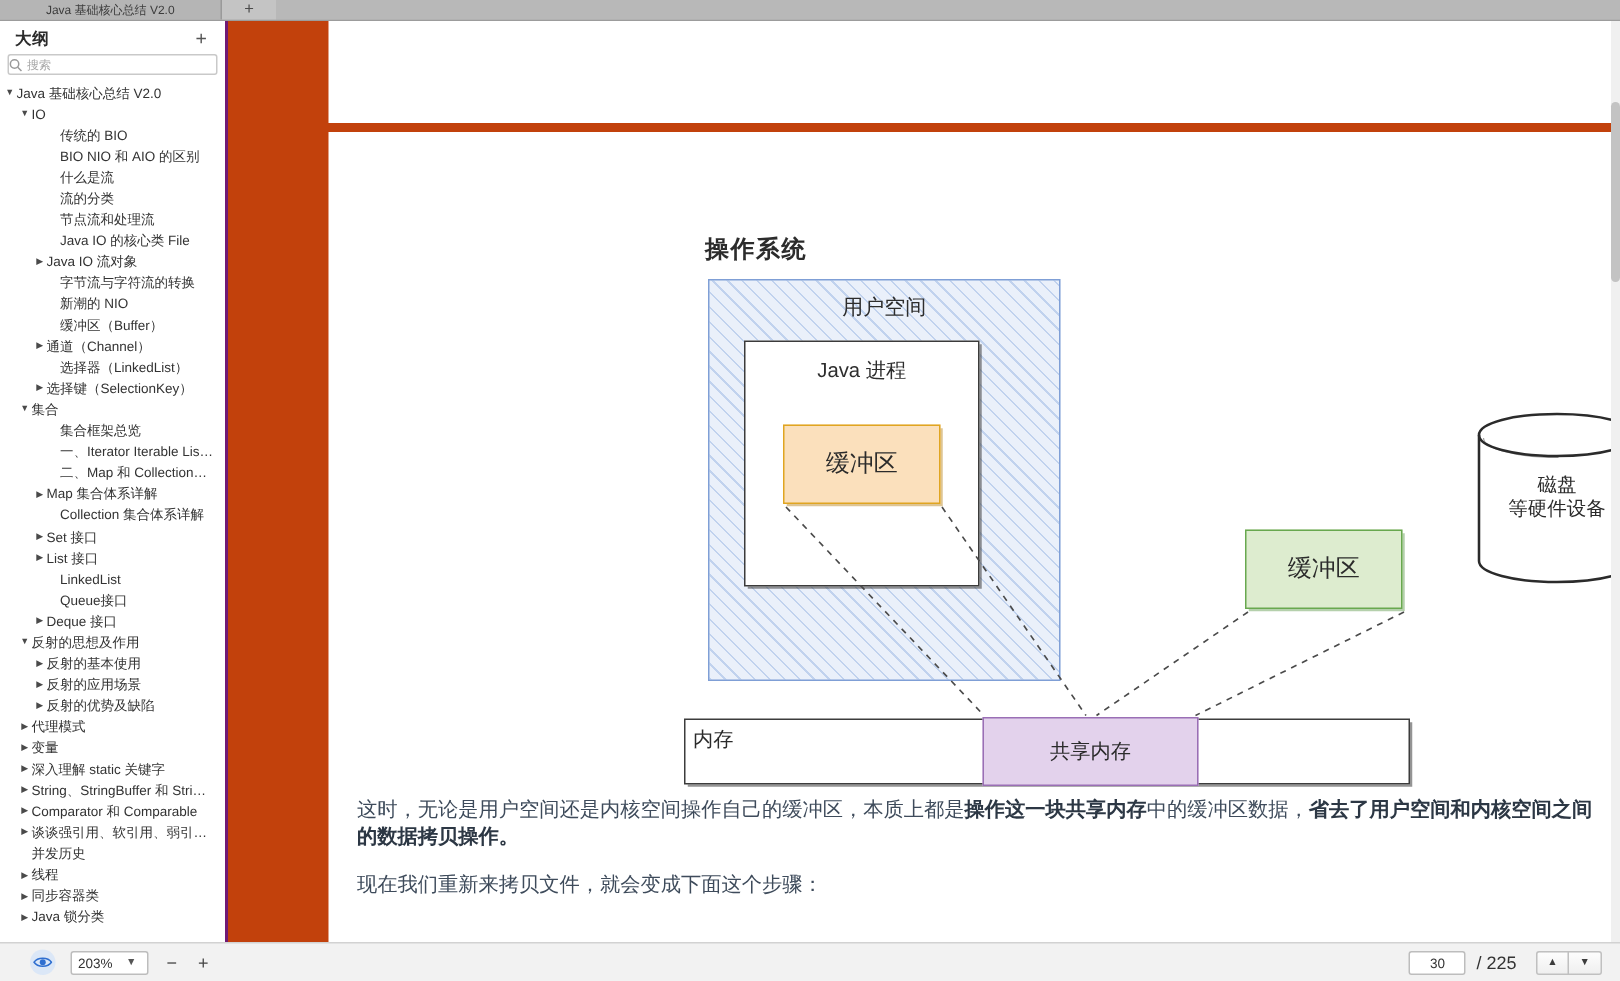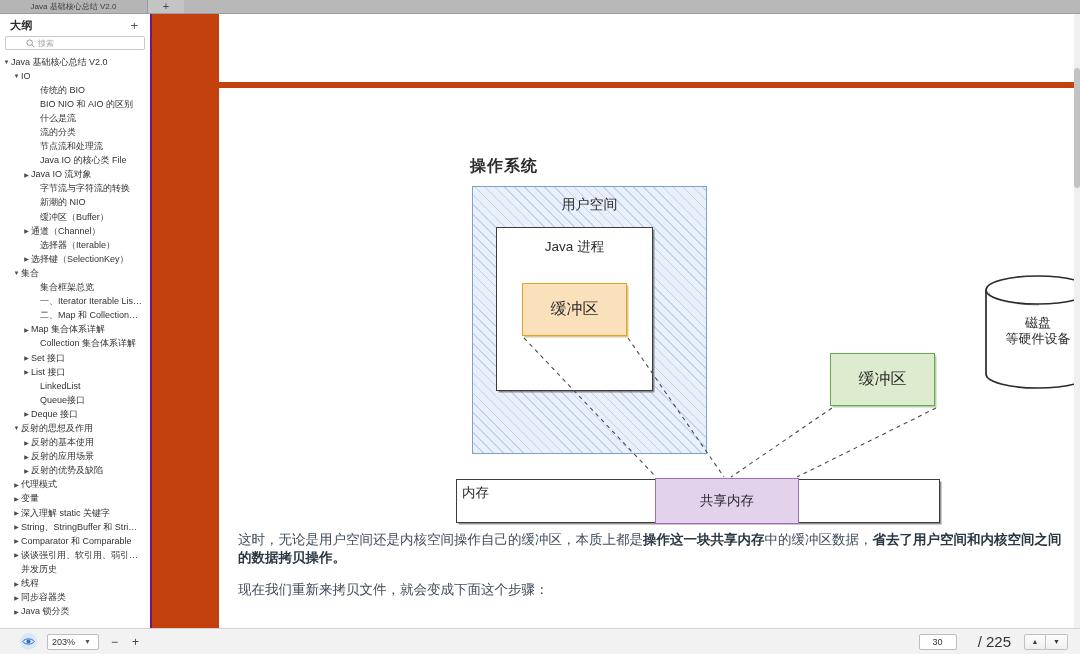--- a/index.html
+++ b/index.html
@@ -66,21 +66,21 @@
   }
   #sb-search-wrap {
     padding: 0 5px 3px 5px;
   }
   #sb-search {
     height: 14px;
     border: 1px solid #c9c9c9;
     border-radius: 2px;
     background: #fff;
     display: flex; align-items: center;
-    padding: 0 20px;
+    padding: 0 0;
     gap: 3px;
   }
   #sb-search svg { display: block; }
   #sb-search .ph { font-size: 8px; color: #a8a8a8; }
 
   #tree {
     flex: 1;
     overflow: hidden;
     padding-top: 2px;
   }
@@ -263,21 +263,21 @@
   #zoomsel .caret { font-size: 7px; color: #555; }
   .zbtn { font-size: 12px; color: #444; line-height: 1; padding: 0 2px; }
   #status-right { margin-left: auto; display: flex; align-items: center; gap: 7px; }
   #pagenum {
     height: 16px; width: 38px;
     border: 1px solid #bdbdbd; border-radius: 2px;
     background: #fff;
     font-size: 9px; color: #333;
     display: flex; align-items: center; justify-content: center;
   }
-  #pagetotal { font-size: 15px; color: #333; margin-left: 14px; }
+  #pagetotal { font-size: 12px; color: #333; }
   .navbtn {
     height: 16px; width: 22px;
     border: 1px solid #c0c0c0; border-radius: 2px;
     background: linear-gradient(#fdfdfd,#efefef);
     display: flex; align-items: center; justify-content: center;
     font-size: 7px; color: #3c3c3c;
   }
   #navgroup { display: flex; gap: -1px; margin-left: 6px; margin-right: 4px; }
   #navgroup .navbtn:first-child { border-radius: 2px 0 0 2px; }
   #navgroup .navbtn:last-child { border-radius: 0 2px 2px 0; border-left: none; }
@@ -362,21 +362,21 @@
         <div class="node d2x">
           <span class="arr none"></span>
           <span class="lbl">缓冲区（Buffer）</span>
         </div>
         <div class="node d2">
           <span class="arr">▶</span>
           <span class="lbl">通道（Channel）</span>
         </div>
         <div class="node d2x">
           <span class="arr none"></span>
-          <span class="lbl">选择器（Iterable）</span>
+          <span class="lbl">选择器（LinkedList）</span>
         </div>
         <div class="node d2">
           <span class="arr">▶</span>
           <span class="lbl">选择键（SelectionKey）</span>
         </div>
         <div class="node d1">
           <span class="arr">▼</span>
           <span class="lbl">集合</span>
         </div>
         <div class="node d2x">

